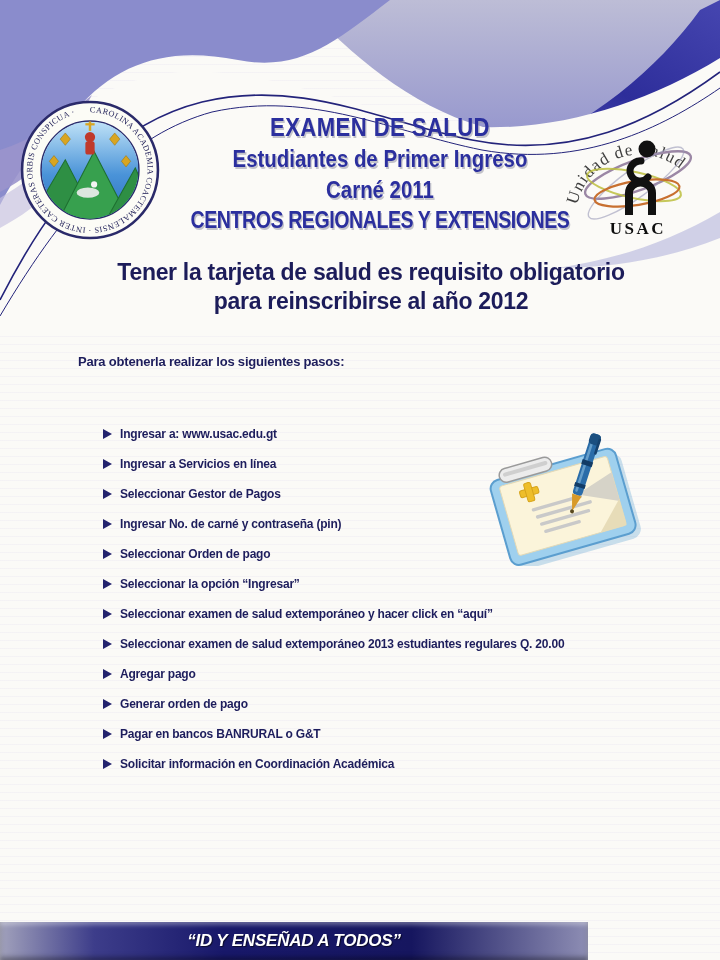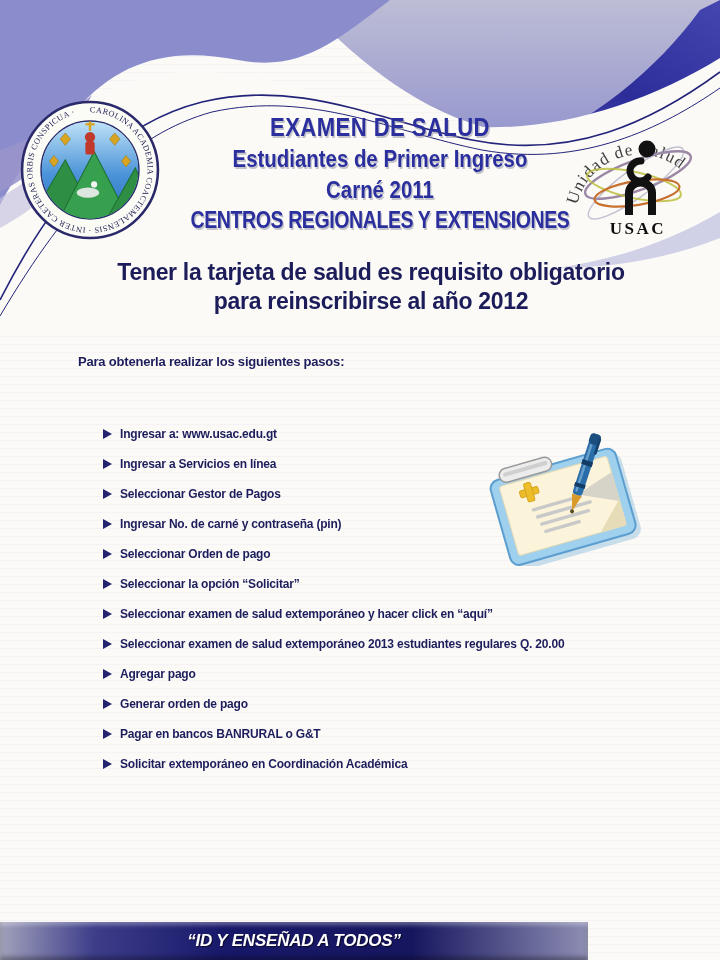--- a/index.html
+++ b/index.html
@@ -167,21 +167,21 @@
     <li>
         <span class="bullet"></span>
         <span class="step-text">Ingresar No. de carné y contraseña (pin)</span>
       </li>
     <li>
         <span class="bullet"></span>
         <span class="step-text">Seleccionar Orden de pago</span>
       </li>
     <li>
         <span class="bullet"></span>
-        <span class="step-text">Seleccionar la opción “Solicitar”</span>
+        <span class="step-text">Seleccionar la opción “Ingresar”</span>
       </li>
     <li>
         <span class="bullet"></span>
         <span class="step-text">Seleccionar examen de salud extemporáneo y hacer click en “aquí”</span>
       </li>
     <li>
         <span class="bullet"></span>
         <span class="step-text">Seleccionar examen de salud extemporáneo 2013 estudiantes regulares Q. 20.00</span>
       </li>
     <li>
@@ -191,21 +191,21 @@
     <li>
         <span class="bullet"></span>
         <span class="step-text">Generar orden de pago</span>
       </li>
     <li>
         <span class="bullet"></span>
         <span class="step-text">Pagar en bancos BANRURAL o G&amp;T</span>
       </li>
     <li>
         <span class="bullet"></span>
-        <span class="step-text">Solicitar extemporáneo en Coordinación Académica</span>
+        <span class="step-text">Solicitar información en Coordinación Académica</span>
       </li>
   </ul>
 
   <svg class="clipart" viewBox="0 0 172 140">
     <g transform="rotate(-16 86 80)">
       <rect x="22" y="42" width="130" height="88" rx="10" fill="#6aa8d4" opacity=".35"></rect>
       <rect x="18" y="36" width="130" height="88" rx="9" fill="#9fd0ee" stroke="#5b9ecf" stroke-width="2"></rect>
       <rect x="27" y="43" width="112" height="72" rx="3" fill="#fbf4da" stroke="#e4d9b6"></rect>
       <path d="M100,72 L139,90 L139,60 Z" fill="#d6d3c8"></path>
       <path d="M139,115 L112,115 L139,88 Z" fill="#e7dcb8"></path>

